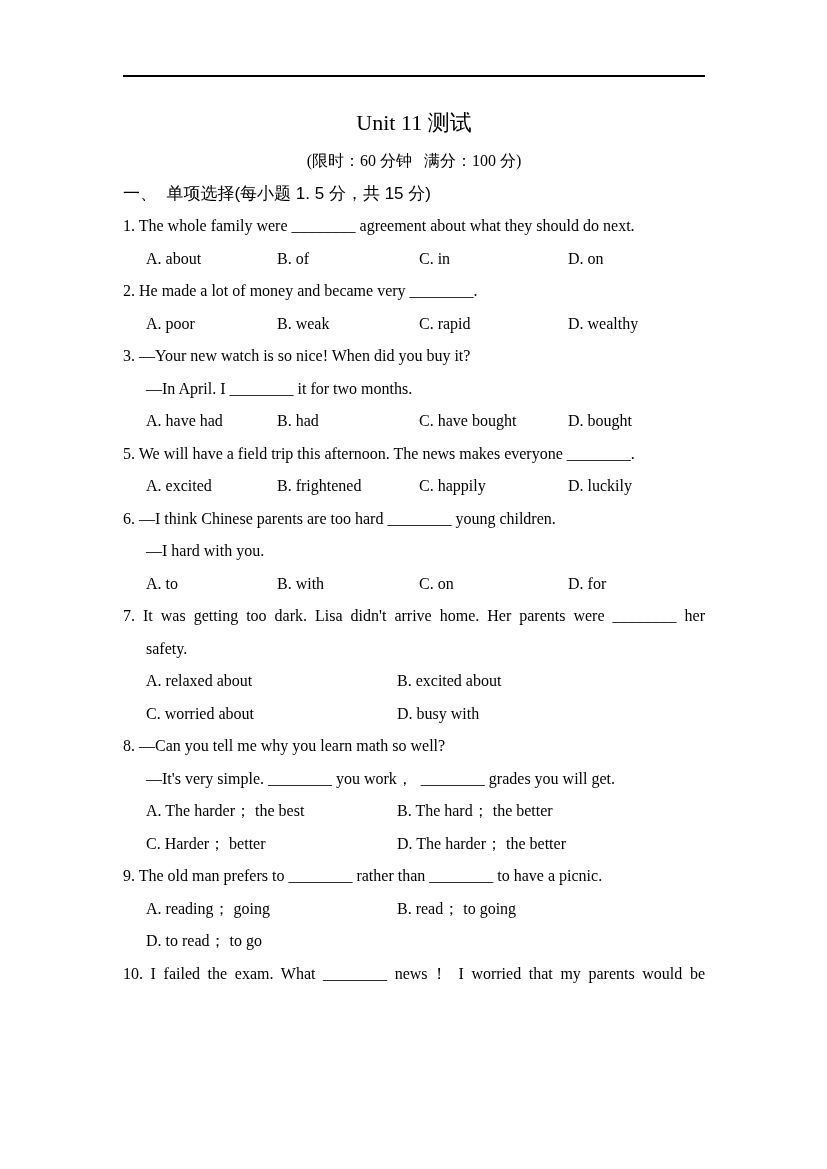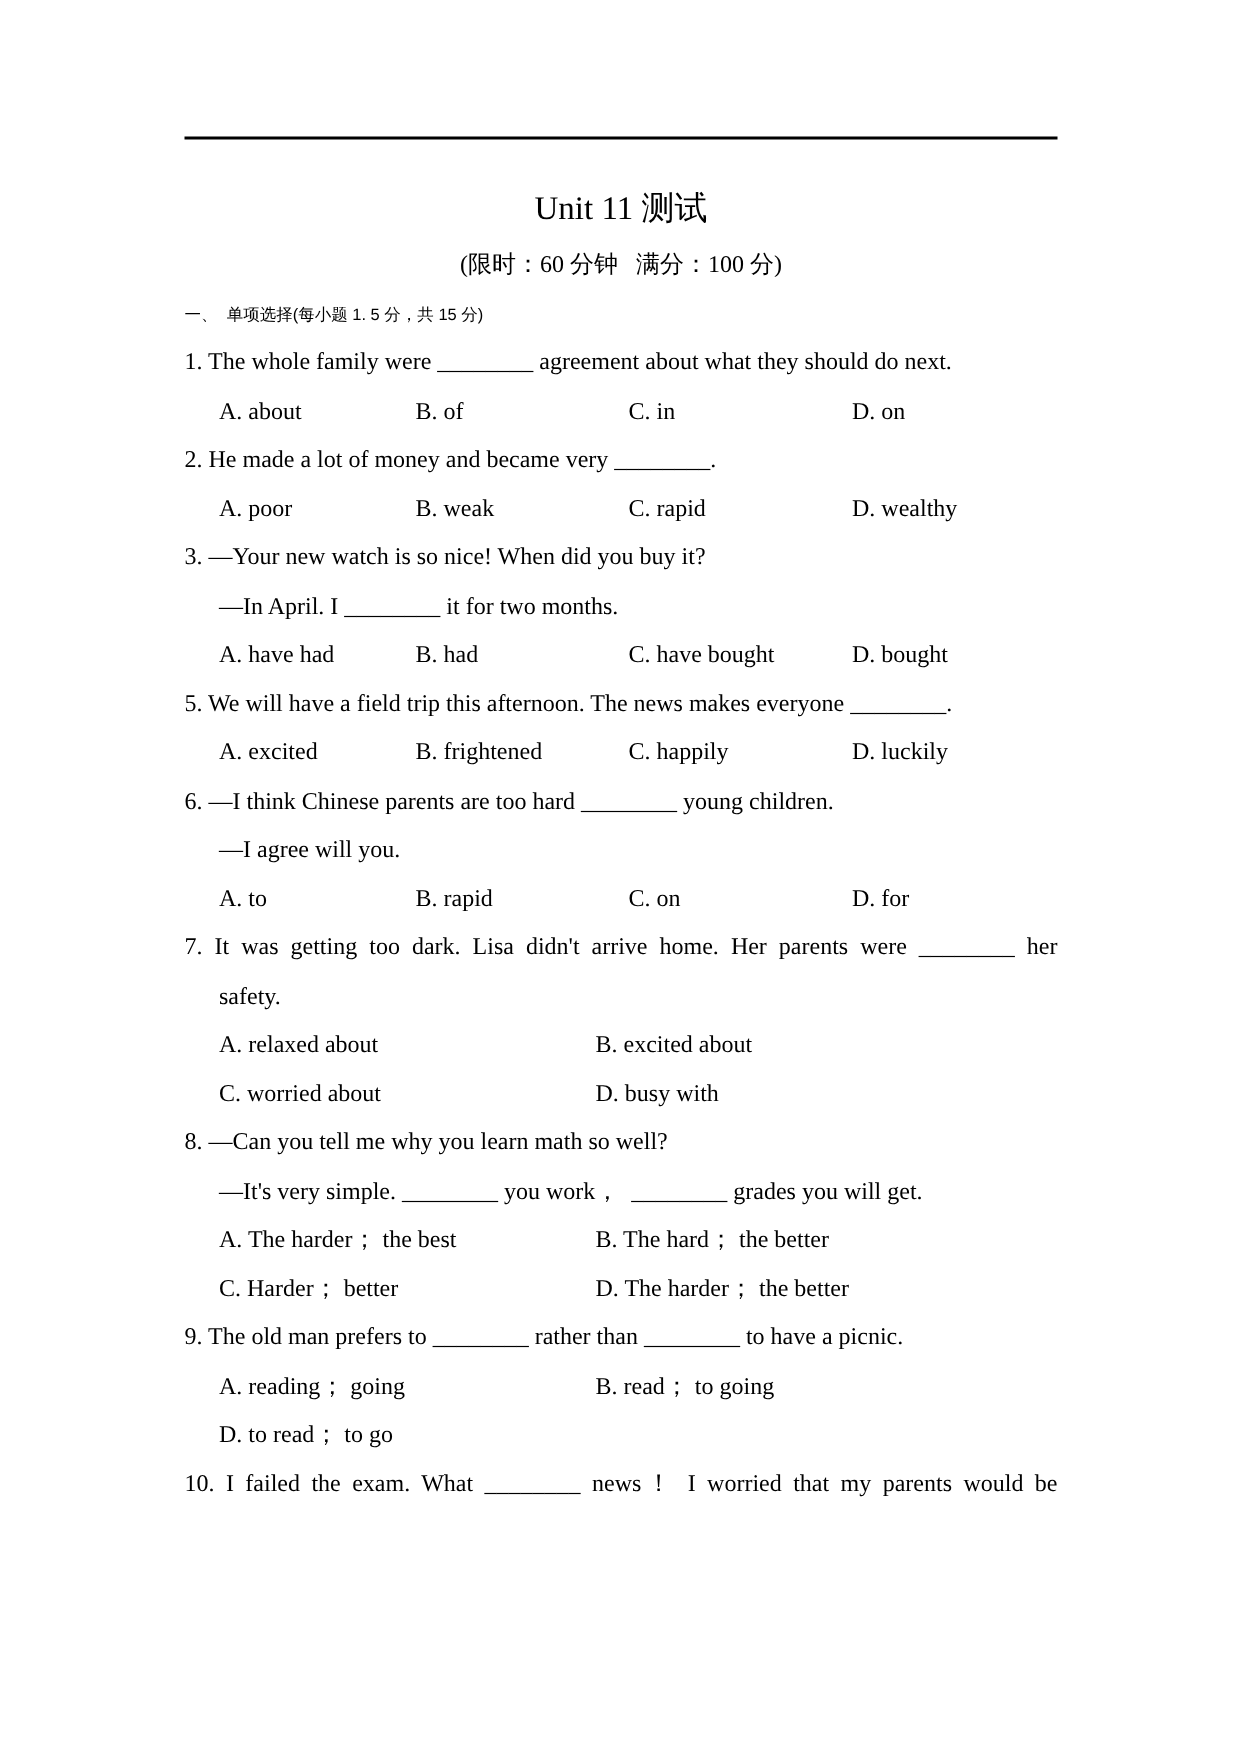--- a/index.html
+++ b/index.html
@@ -13,21 +13,21 @@
     height: 1169px;
     background: #ffffff;
     color: #000000;
     font-family: "Liberation Serif", "DejaVu Serif", serif;
     font-size: 16px;
     overflow: hidden;
   }
   .content {
     position: absolute;
     left: 123px;
-    top: 16px;
+    top: 0;
     width: 582px;
   }
   .rule {
     margin-top: 75px;
     border-top: 2px solid #000000;
     height: 0;
   }
   .title {
     margin-top: 28px;
     line-height: 36px;
@@ -38,21 +38,21 @@
   .subtitle {
     margin-top: 4px;
     line-height: 32.5px;
     text-align: center;
     font-size: 16px;
     white-space: pre;
   }
   .section-heading {
     line-height: 32.5px;
     font-family: "Liberation Sans", "DejaVu Sans", sans-serif;
-    font-size: 11px;
+    font-size: 17px;
     white-space: pre;
   }
   .ln {
     line-height: 32.5px;
     height: 32.5px;
     white-space: pre;
   }
   .ind {
     margin-left: 23px;
   }
@@ -127,24 +127,24 @@
       <div class="opts">
         <span class="o1">A. excited</span>
         <span class="o2">B. frightened</span>
         <span class="o3">C. happily</span>
         <span class="o4">D. luckily</span>
       </div>
     </div>
 
     <div>
       <div class="ln">6. —I think Chinese parents are too hard ________ young children.</div>
-      <div class="ln ind">—I agree will you.</div>
+      <div class="ln ind">—I hard with you.</div>
       <div class="opts">
         <span class="o1">A. to</span>
-        <span class="o2">B. rapid</span>
+        <span class="o2">B. with</span>
         <span class="o3">C. on</span>
         <span class="o4">D. for</span>
       </div>
     </div>
 
     <div>
       <div class="ln just">7. It was getting too dark. Lisa didn't arrive home. Her parents were ________ her</div>
       <div class="ln ind">safety.</div>
       <div class="opts">
         <span class="c1">A. relaxed about</span>

